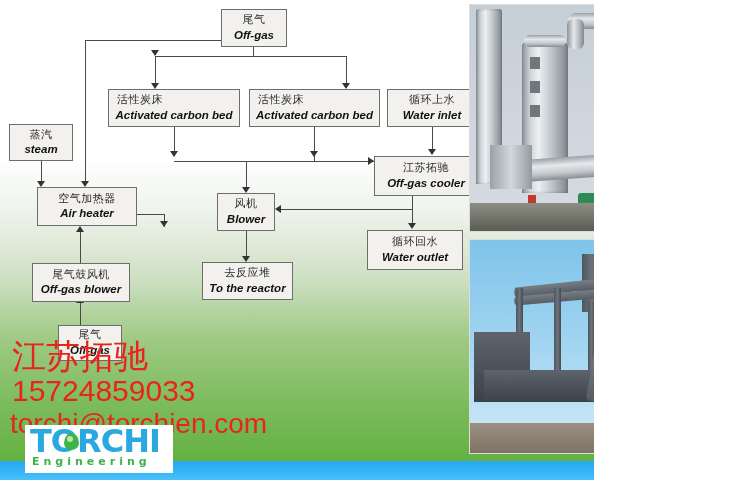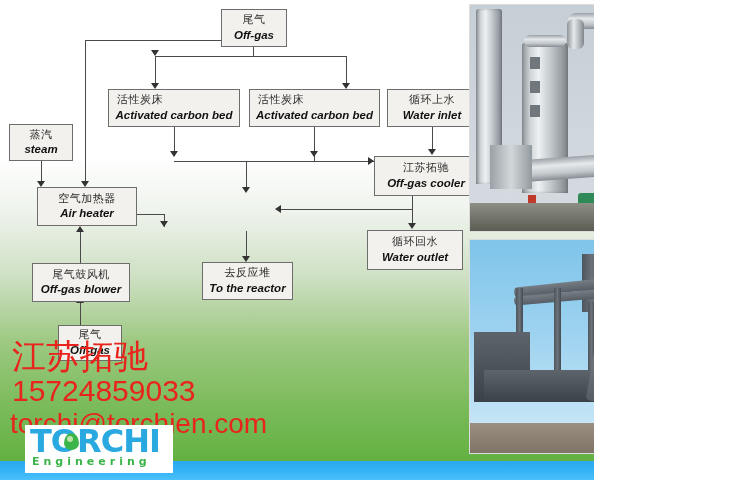--- a/index.html
+++ b/index.html
@@ -228,20 +228,24 @@
     <div class="node" style="left:37px;top:187px;width:100px;height:39px;">
       <span class="cn">空气加热器</span>
       <span class="en">Air heater</span>
     </div>
 
     <div class="node" style="left:374px;top:156px;width:104px;height:40px;">
       <span class="cn">江苏拓驰</span>
       <span class="en">Off-gas cooler</span>
     </div>
 
+    <div class="node" style="left:217px;top:193px;width:58px;height:38px;">
+      <span class="cn">风机</span>
+      <span class="en">Blower</span>
+    </div>
 
 
     <div class="node" style="left:202px;top:262px;width:91px;height:38px;">
       <span class="cn">去反应堆</span>
       <span class="en">To the reactor</span>
     </div>
 
     <div class="node" style="left:367px;top:230px;width:96px;height:40px;">
       <span class="cn">循环回水</span>
       <span class="en">Water outlet</span>

